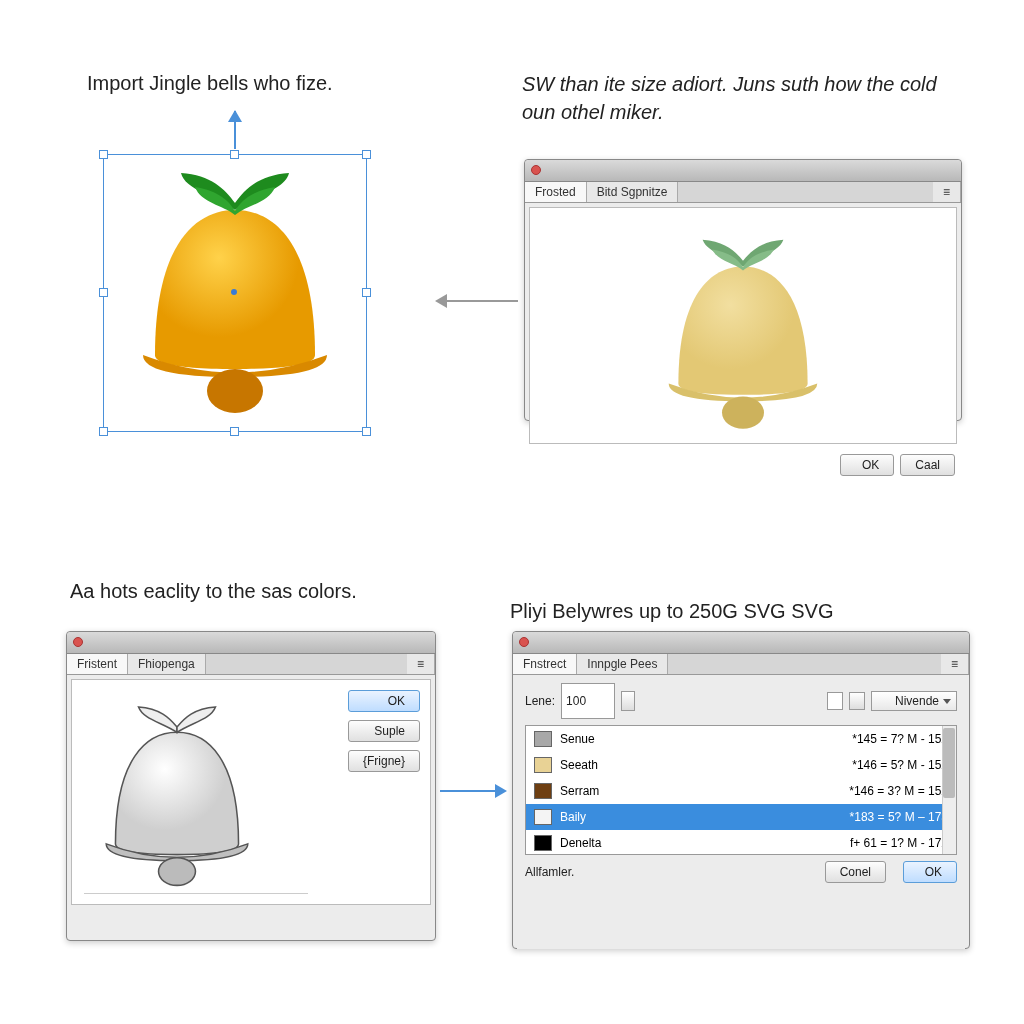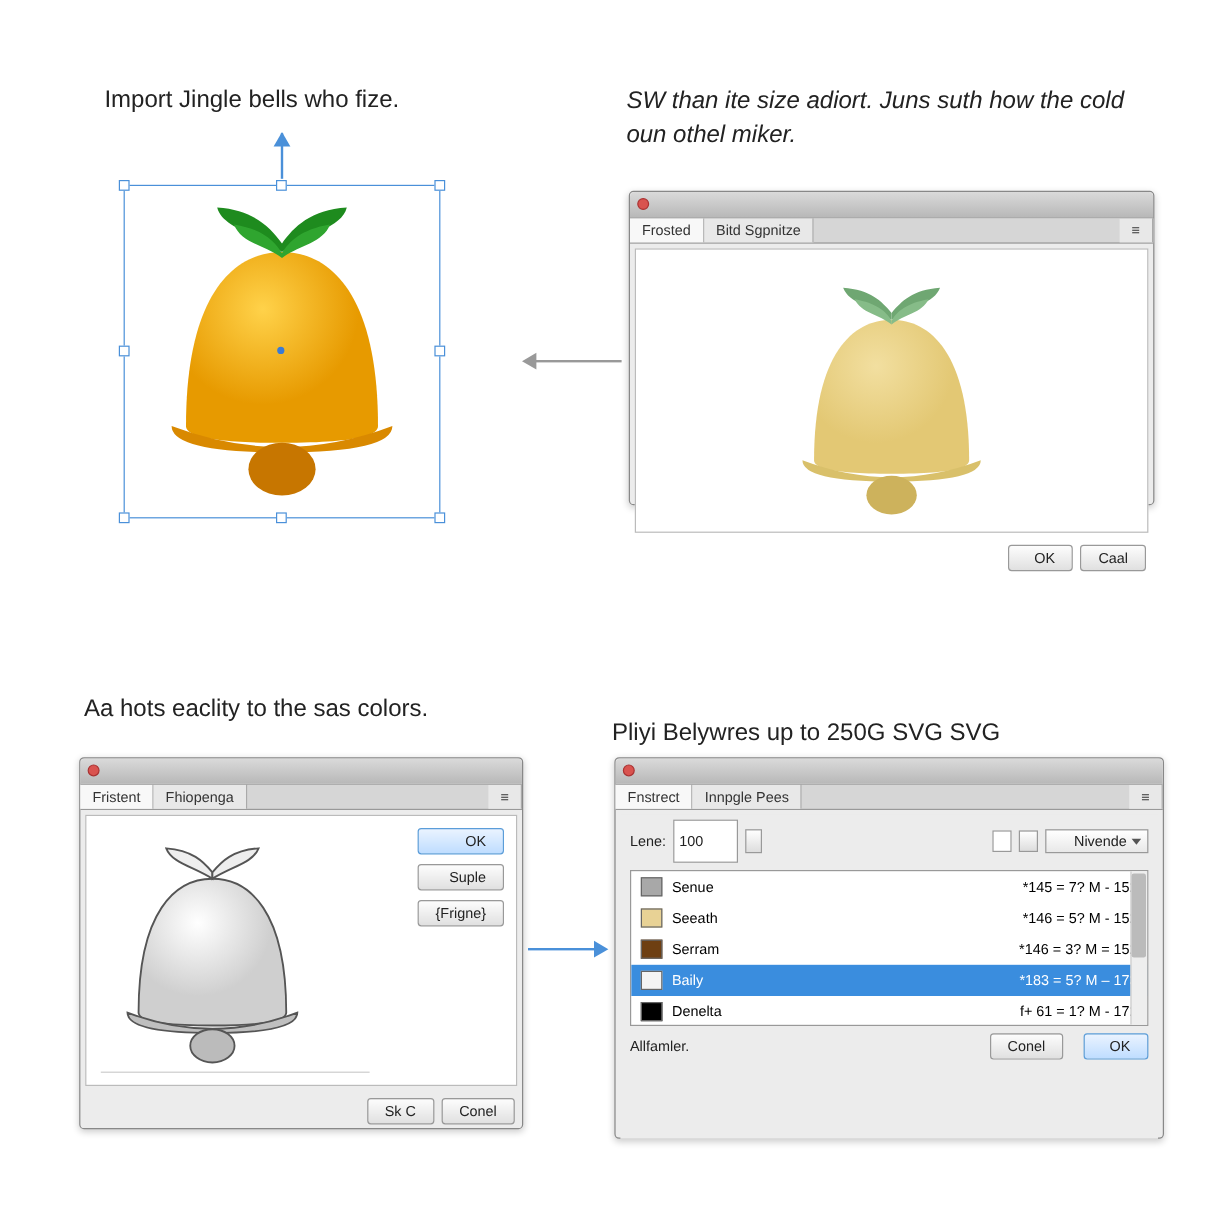--- a/index.html
+++ b/index.html
@@ -173,24 +173,20 @@
         <path d="M120 55 C140 42 164 38 170 22 C142 24 130 36 120 48 Z" fill="#EEE"></path>
       </g>
     </svg>
     <div class="btncol">
       <div class="btn primary">OK</div>
       <div class="btn">Suple</div>
       <div class="btn">{Frigne}</div>
     </div>
     <hr>
   </div>
-  <div class="btnbar">
-    <div class="btn">Sk C</div>
-    <div class="btn">Conel</div>
-  </div>
 </div>
 
 <div class="arrow-right"></div>
 
 <div id="dlg3" class="dlg">
   <div class="titlebar">
       <div class="dot"></div>
     </div>
   <div class="tabs">
     <div class="tab active">Fnstrect</div>

